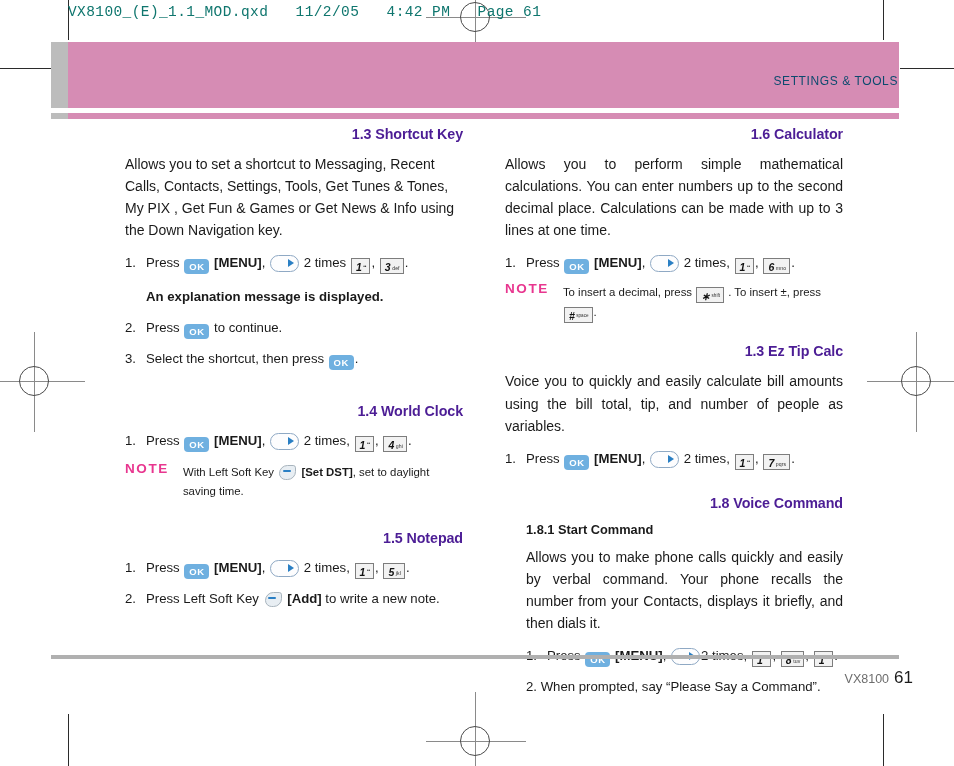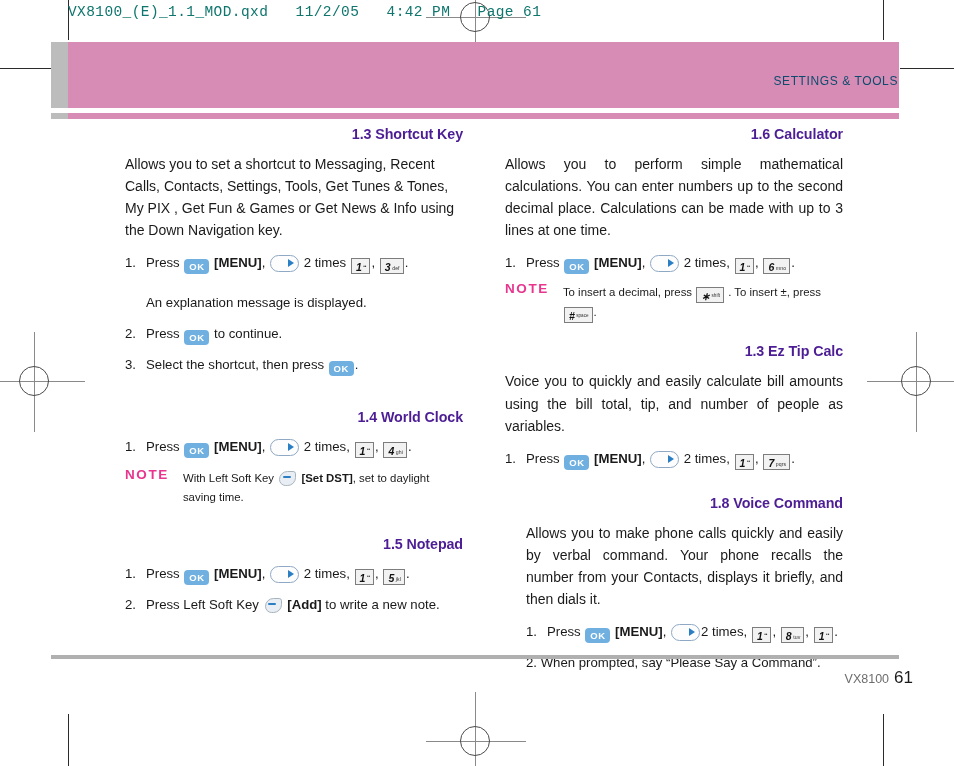--- a/index.html
+++ b/index.html
@@ -144,21 +144,22 @@
     position: relative;
     padding-left: 21px;
   }
   .step .num {
     position: absolute;
     left: 0;
     top: 0;
   }
   .step .sub {
     display: block;
-    margin-top: 18px;
+    margin-top: 12px;
+    font-weight: bold;
   }
   .step.tight { margin-bottom: 7px; }
 
   b { font-weight: bold; }
 
   
   .note {
     display: flex;
     align-items: flex-start;
     margin: 4px 0 12px 0;
@@ -468,20 +469,21 @@
     <span>2 times,</span>
     <span class="num-key"><span class="d">1</span><span class="lt-stack"><span>••</span></span></span><span>,</span>
     <span class="num-key"><span class="d">7</span><span class="lt">pqrs</span></span><span>.</span>
   </div>
 
   <div class="sec-gap-md"></div>
 
   <h2 class="sec">1.8 Voice Command</h2>
 
   <div style="padding-left:21px;">
+    <h3 class="subsec">1.8.1 Start Command</h3>
     <p class="body just">Allows you to make phone calls quickly and easily by verbal command. Your phone recalls the number from your Contacts, displays it briefly, and then dials it.</p>
 
     <div class="step">
       <span class="num">1.</span>
       <span>Press</span>
       <span class="ok-key">OK</span>
       <b>[MENU]</b><span>,</span>
       <span class="nav-key"><span class="ring"></span><span class="tri"></span></span><span>2 times,</span>
       <span class="num-key"><span class="d">1</span><span class="lt-stack"><span>••</span></span></span><span>,</span>
       <span class="num-key"><span class="d">8</span><span class="lt">tuv</span></span><span>,</span>

